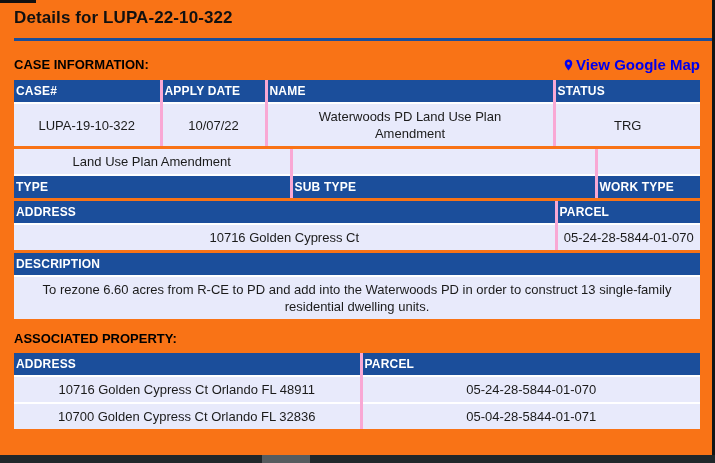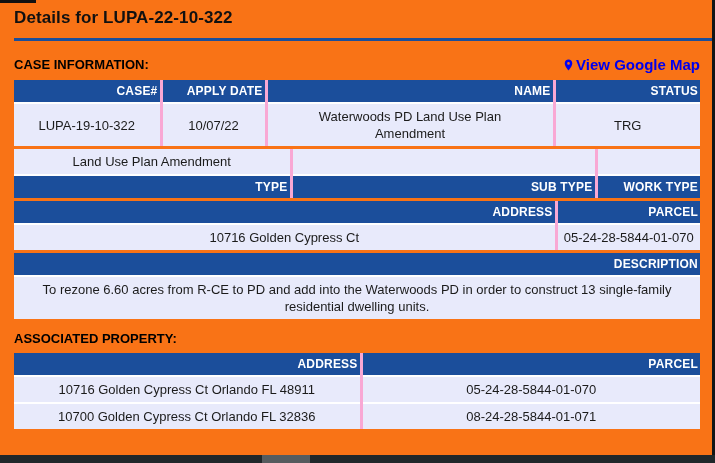--- a/index.html
+++ b/index.html
@@ -59,21 +59,21 @@
     table-layout: fixed;
     width: 686px;
     margin-left: 14px;
   }
   table.data.stack { margin-top: 3px; }
   table.data th {
     background: #1b4e9b;
     color: #ffffff;
     font-size: 12px;
     font-weight: bold;
-    text-align: right;
+    text-align: left;
     padding: 4px 2px;
     line-height: 14px;
     letter-spacing: 0.2px;
   }
   table.data td {
     background: #e8eafb;
     color: #1b1b1b;
     font-size: 13px;
     text-align: center;
     padding: 4px 4px;
@@ -213,21 +213,21 @@
         <tr>
       <th>ADDRESS</th>
       <th>PARCEL</th>
     </tr>
     <tr>
       <td>10716 Golden Cypress Ct Orlando FL 48911</td>
       <td>05-24-28-5844-01-070</td>
     </tr>
     <tr>
       <td>10700 Golden Cypress Ct Orlando FL 32836</td>
-      <td>08-24-28-5844-01-071</td>
+      <td>05-04-28-5844-01-071</td>
     </tr>
   </tbody>
     </table>
 
   <div class="right-border"></div>
 
   <div class="bottom-bar">
     <div class="thumb"></div>
   </div>
 

